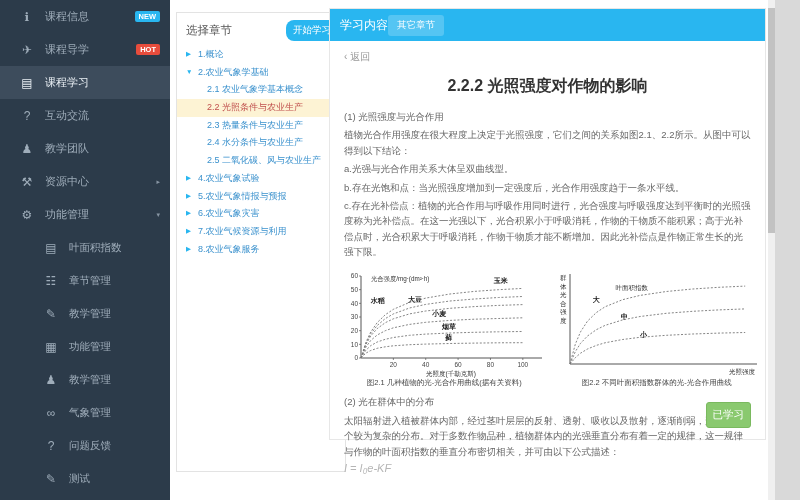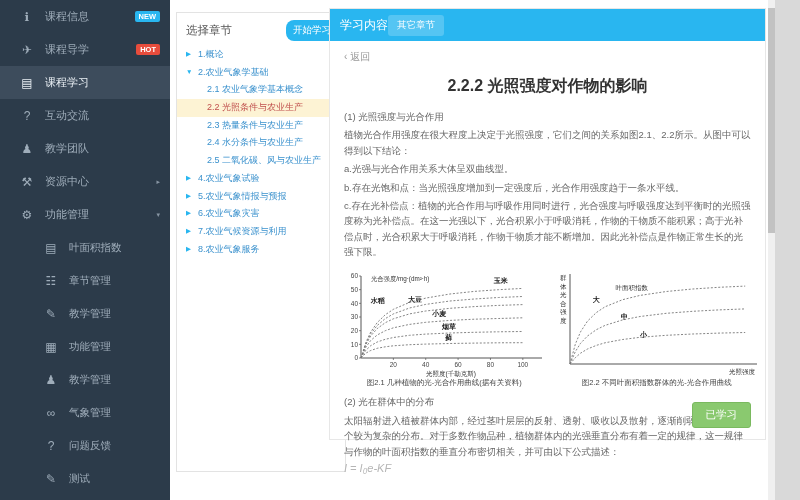--- a/index.html
+++ b/index.html
@@ -43,21 +43,21 @@
   .back-row{font-size:10px;color:#999;padding:9px 14px 0;cursor:pointer;}
   .doc-title{text-align:center;font-size:16px;font-weight:bold;color:#333;margin:12px 0 12px;}
   .para,.sec-head{font-size:9.5px;color:#666;padding:0 14px;line-height:1.62;margin:3px 0;}
   .sec-head{margin-top:6px;}
   .figs{display:flex;gap:4px;padding:4px 4px 0 10px;}
   .fig{width:212px;text-align:center;}
   .fig svg{width:206px;height:112px;display:block;margin:0 auto;}
   .fig-cap{font-size:7.5px;color:#444;margin-top:0;}
   .formula{font-size:11px;color:#b5b5b5;padding:0 14px;margin:2px 0;font-style:italic;}
   .btn-done{position:absolute;right:14px;bottom:11px;background:#8ac96f;border:1px solid #7ab95f;
-            color:#fff;font-size:10.5px;padding:5px 13px;border-radius:3px;cursor:pointer;}
+            color:#fff;font-size:10.5px;padding:5px 6px;border-radius:3px;cursor:pointer;}
 
   
   .scroll-track{position:absolute;left:768px;top:0;width:7px;height:500px;background:#f0f0f0;}
   .scroll-thumb{position:absolute;left:768px;top:8px;width:7px;height:225px;background:#c2c2c2;}
   .win-edge{position:absolute;left:775px;top:0;width:25px;height:500px;background:#d9d9d9;}
 </style>
 </head>
 <body>
 
 <div class="sidebar">

